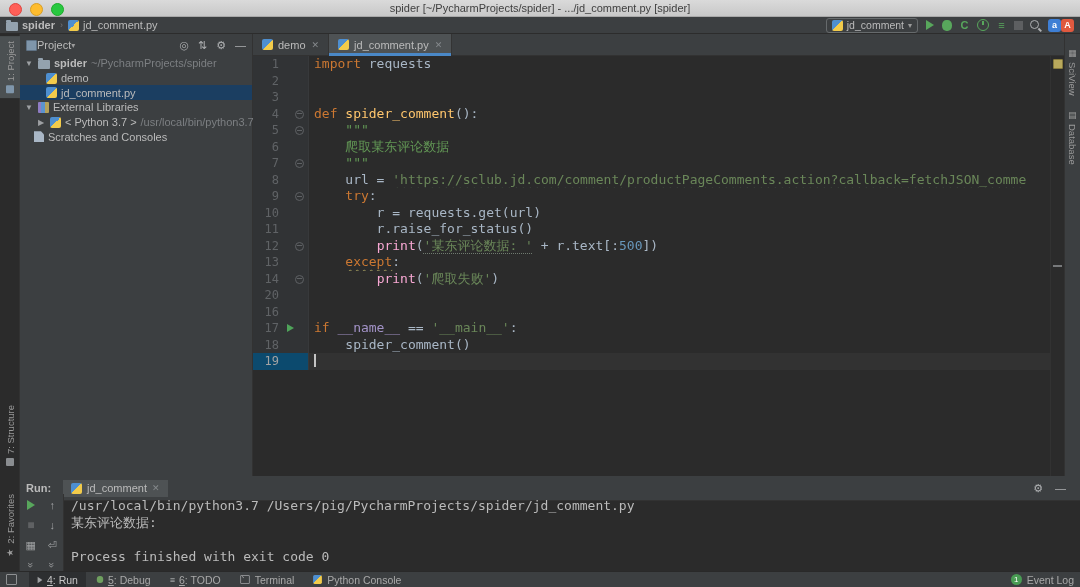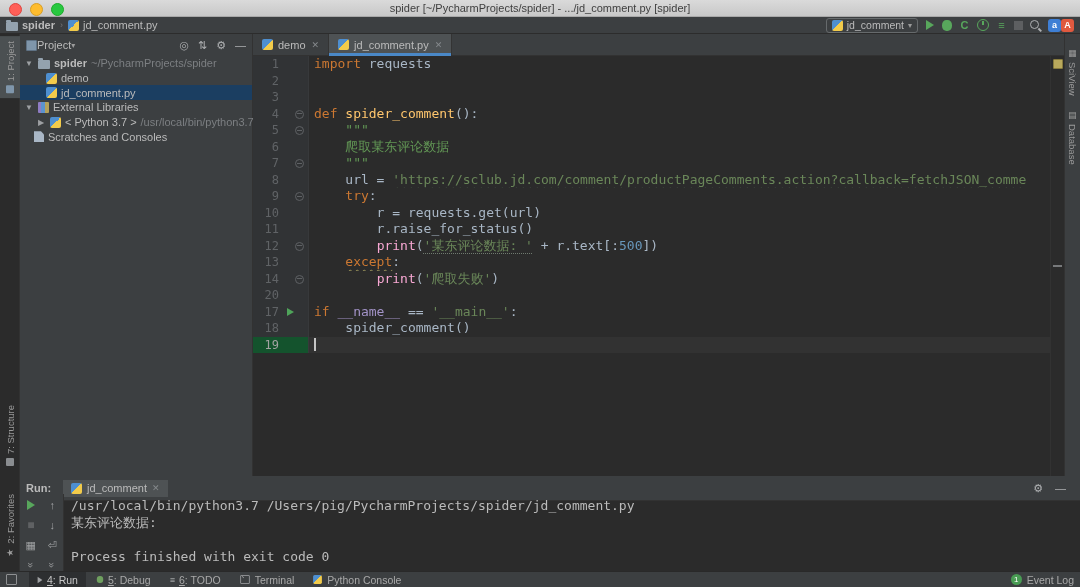--- a/index.html
+++ b/index.html
@@ -80,21 +80,21 @@
   .tab.active{background:#4e5254}
   .tab.active::after{content:"";position:absolute;left:0;right:0;bottom:-1px;height:3px;background:#4A88C7}
   .tab .x{color:#85898c;font-size:9px;margin-left:1px}
   .code{position:absolute;top:22px;left:0;right:14px;bottom:0;overflow:hidden;
         font-family:"DejaVu Sans Mono","Liberation Mono",monospace;font-size:13px}
   .crow{display:flex;height:16.5px;line-height:16.5px;white-space:pre}
   .lnum{width:26px;text-align:right;color:#606366;font-size:12px;flex:none;background:#313335}
   .lmark{width:30px;flex:none;background:#313335;border-right:1px solid #37393b;position:relative;box-sizing:border-box}
   .lcode{padding-left:5px;flex:1 1 auto;overflow:hidden}
   .crow.caret-row{background:#323232}
-  .crow.caret-row .lnum,.crow.caret-row .lmark{background:#14532d;color:#A4A3A3}
+  .crow.caret-row .lnum,.crow.caret-row .lmark{background:#0c4a6e;color:#A4A3A3}
   .fold-c{position:absolute;right:4px;top:4px;width:7px;height:7px;border:1px solid #5e6164;border-radius:50%}
   .fold-c::after{content:"";position:absolute;left:1px;top:2.5px;width:5px;height:1px;background:#5e6164}
   .run-arrow{position:absolute;left:8px;top:4px;border-left:7px solid #4FA45A;
              border-top:4.5px solid transparent;border-bottom:4.5px solid transparent}
   .caret{display:inline-block;width:2px;height:13px;background:#c4c4c4;vertical-align:-2px}
   .tk-kw{color:#CC7832}.tk-fn{color:#FFC66D}.tk-pl{color:#A9B7C6}.tk-doc{color:#629755}
   .tk-str{color:#6A8759}.tk-num{color:#6897BB}.tk-bi{color:#f9a8d4}.tk-dun{color:#A393C8}
   .tk-url{color:#6A8759;text-decoration:underline wavy #57825a 1px;text-underline-offset:3px}
   .tk-kww{color:#CC7832;text-decoration:underline wavy #99935a 1px;text-underline-offset:3px}
   .tk-strw{color:#6A8759;text-decoration:underline dotted #6f7a6f 1px;text-underline-offset:3px}
@@ -264,20 +264,21 @@
         <div class="crow"><span class="lnum">6</span><span class="lmark"></span><span class="lcode"><span class="tk-doc">    爬取某东评论数据</span></span></div>
         <div class="crow"><span class="lnum">7</span><span class="lmark"><span class="fold-c"></span></span><span class="lcode"><span class="tk-doc">    """</span></span></div>
         <div class="crow"><span class="lnum">8</span><span class="lmark"></span><span class="lcode"><span class="tk-pl">    url = </span><span class="tk-url">'https://sclub.jd.com/comment/productPageComments.action?callback=fetchJSON_comme</span></span></div>
         <div class="crow"><span class="lnum">9</span><span class="lmark"><span class="fold-c"></span></span><span class="lcode"><span class="tk-pl">    </span><span class="tk-kw">try</span><span class="tk-pl">:</span></span></div>
         <div class="crow"><span class="lnum">10</span><span class="lmark"></span><span class="lcode"><span class="tk-pl">        r = requests.get(url)</span></span></div>
         <div class="crow"><span class="lnum">11</span><span class="lmark"></span><span class="lcode"><span class="tk-pl">        r.raise_for_status()</span></span></div>
         <div class="crow"><span class="lnum">12</span><span class="lmark"><span class="fold-c"></span></span><span class="lcode"><span class="tk-pl">        </span><span class="tk-bi">print</span><span class="tk-pl">(</span><span class="tk-strw">'某东评论数据: '</span><span class="tk-pl"> + r.text[:</span><span class="tk-num">500</span><span class="tk-pl">])</span></span></div>
         <div class="crow"><span class="lnum">13</span><span class="lmark"></span><span class="lcode"><span class="tk-pl">    </span><span class="tk-kww">except</span><span class="tk-pl">:</span></span></div>
         <div class="crow"><span class="lnum">14</span><span class="lmark"><span class="fold-c"></span></span><span class="lcode"><span class="tk-pl">        </span><span class="tk-bi">print</span><span class="tk-pl">(</span><span class="tk-str">'爬取失败'</span><span class="tk-pl">)</span></span></div>
         <div class="crow"><span class="lnum">20</span><span class="lmark"></span><span class="lcode"></span></div>
+        <div class="crow"><span class="lnum">16</span><span class="lmark"></span><span class="lcode"></span></div>
         <div class="crow"><span class="lnum">17</span><span class="lmark"><span class="run-arrow"></span></span><span class="lcode"><span class="tk-kw">if </span><span class="tk-dun">__name__</span><span class="tk-pl"> == </span><span class="tk-str">'__main__'</span><span class="tk-pl">:</span></span></div>
         <div class="crow"><span class="lnum">18</span><span class="lmark"></span><span class="lcode"><span class="tk-pl">    spider_comment()</span></span></div>
         <div class="crow caret-row"><span class="lnum">19</span><span class="lmark"></span><span class="lcode"><span class="caret"></span></span></div>
       </div>
     <div class="scroll-col">
       <span class="insp"></span>
       <span class="scroll-dash"></span>
     </div>
   </div>
 

